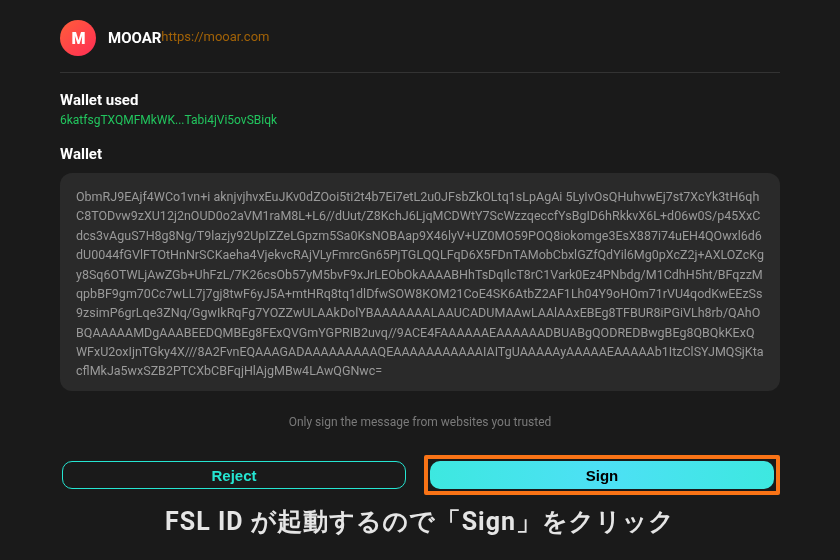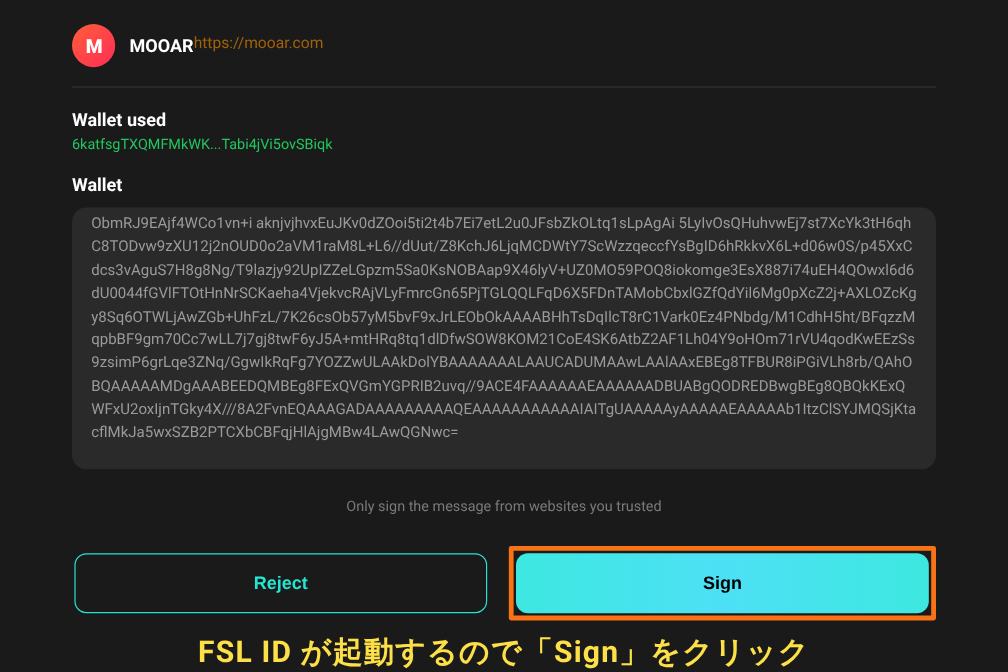--- a/index.html
+++ b/index.html
@@ -49,21 +49,21 @@
     }
     .wallet-addr {
       color: #22c55e;
       font-size: 12px;
       margin-top: 4px;
     }
     .message-box {
       margin-top: 10px;
       background: #2a2a2a;
       border-radius: 12px;
-      padding: 4px 16px 16px 16px;
+      padding: 14px 16px 16px 16px;
       height: 218px;
       overflow: hidden;
     }
     .message-text {
       color: #9a9a9a;
       font-size: 12.5px;
       line-height: 1.55;
       word-break: break-all;
       font-family: inherit;
     }
@@ -74,21 +74,21 @@
       margin-top: 24px;
       margin-bottom: 26px;
     }
     .button-row {
       display: flex;
       gap: 16px;
       margin-top: 4px;
     }
     .btn {
       flex: 1;
-      height: 50px;
+      height: 28px;
       border-radius: 10px;
       font-weight: 700;
       font-size: 15px;
       display: flex;
       align-items: center;
       justify-content: center;
       cursor: pointer;
     }
     .btn-reject {
       border: 1.5px solid #25e5d2;
@@ -108,21 +108,21 @@
       display: flex;
     }
     .sign-highlight .btn { flex: 1; }
     .reject-wrapper {
       flex: 1;
       display: flex;
       padding: 6px 2px;
     }
     .reject-wrapper .btn { flex: 1; }
     .annotation {
-      color: #fde047;
+      color: #e5e5e5;
       font-size: 25px;
       font-weight: 700;
       text-align: center;
       margin-top: 10px;
       letter-spacing: 1px;
     }
   </style>
 </head>
 <body>
 

